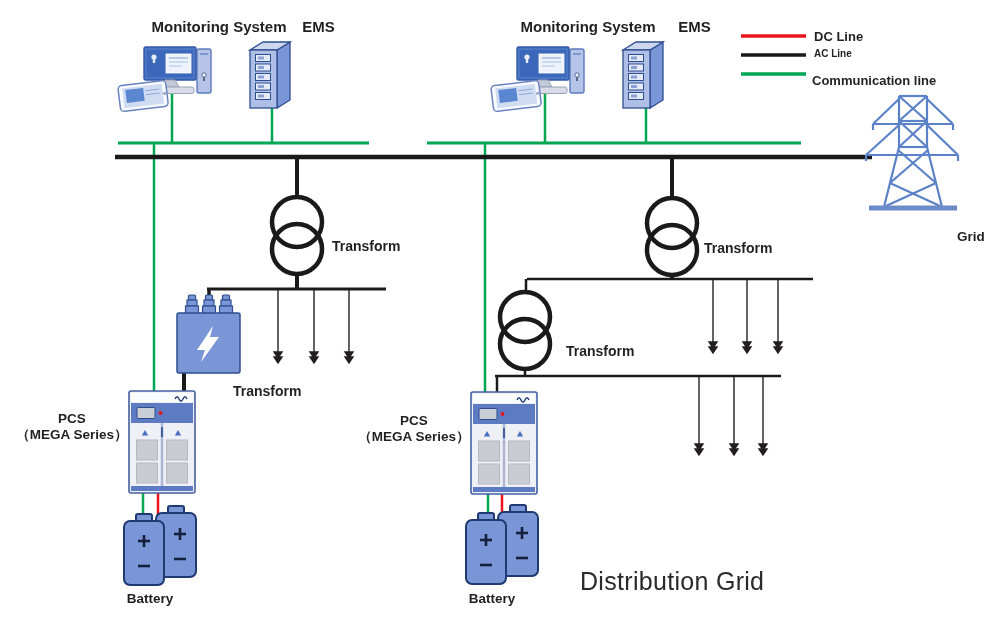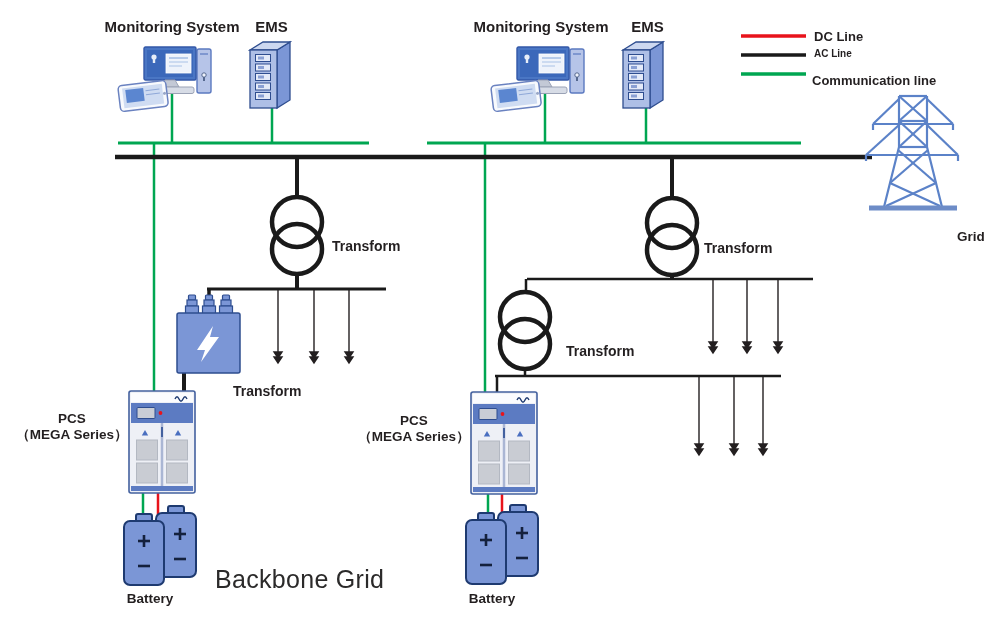--- a/index.html
+++ b/index.html
@@ -1,21 +1,21 @@
 <!DOCTYPE html>
 <html><head>
 <meta charset="utf-8">
 <style>
   html,body{margin:0;padding:0;background:#ffffff;}
   #canvas{position:relative;width:993px;height:626px;background:#ffffff;overflow:hidden;
           font-family:"Liberation Sans",sans-serif;color:#231f20;}
   #diagram-svg{position:absolute;left:0;top:0;}
   .lbl{position:absolute;font-size:13.5px;font-weight:600;color:#231f20;white-space:nowrap;}
   .lbl.center{text-align:center;}
-  .top-lbl{font-size:15px;}
+  .top-lbl{font-size:15px;margin-left:47px;}
   .big-lbl{font-size:25px;font-weight:400;color:#2b2a2a;letter-spacing:0.3px;}
   .pcs-lbl{line-height:1.18;}
 </style>
 </head>
 <body>
 
 <div id="canvas">
 
 <svg id="diagram-svg" width="993" height="626" viewBox="0 0 993 626">
   <defs>
@@ -257,17 +257,17 @@
   <div>（MEGA Series）</div>
 </div>
 <div class="lbl center pcs-lbl" style="left:358px;top:413px;width:112px;">
   <div>PCS</div>
   <div>（MEGA Series）</div>
 </div>
 
 <div class="lbl center" style="left:110px;top:591px;width:80px;">Battery</div>
 <div class="lbl center" style="left:452px;top:591px;width:80px;">Battery</div>
 
-<div class="lbl big-lbl" style="left:215px;top:565px;">Backbone Grid</div>
+<div class="lbl big-lbl" style="left:580px;top:567px;">Distribution Grid</div>
 
 <div class="lbl center" style="left:946px;top:229px;width:50px;">Grid</div>
 
 </div>
 
 </body></html>

